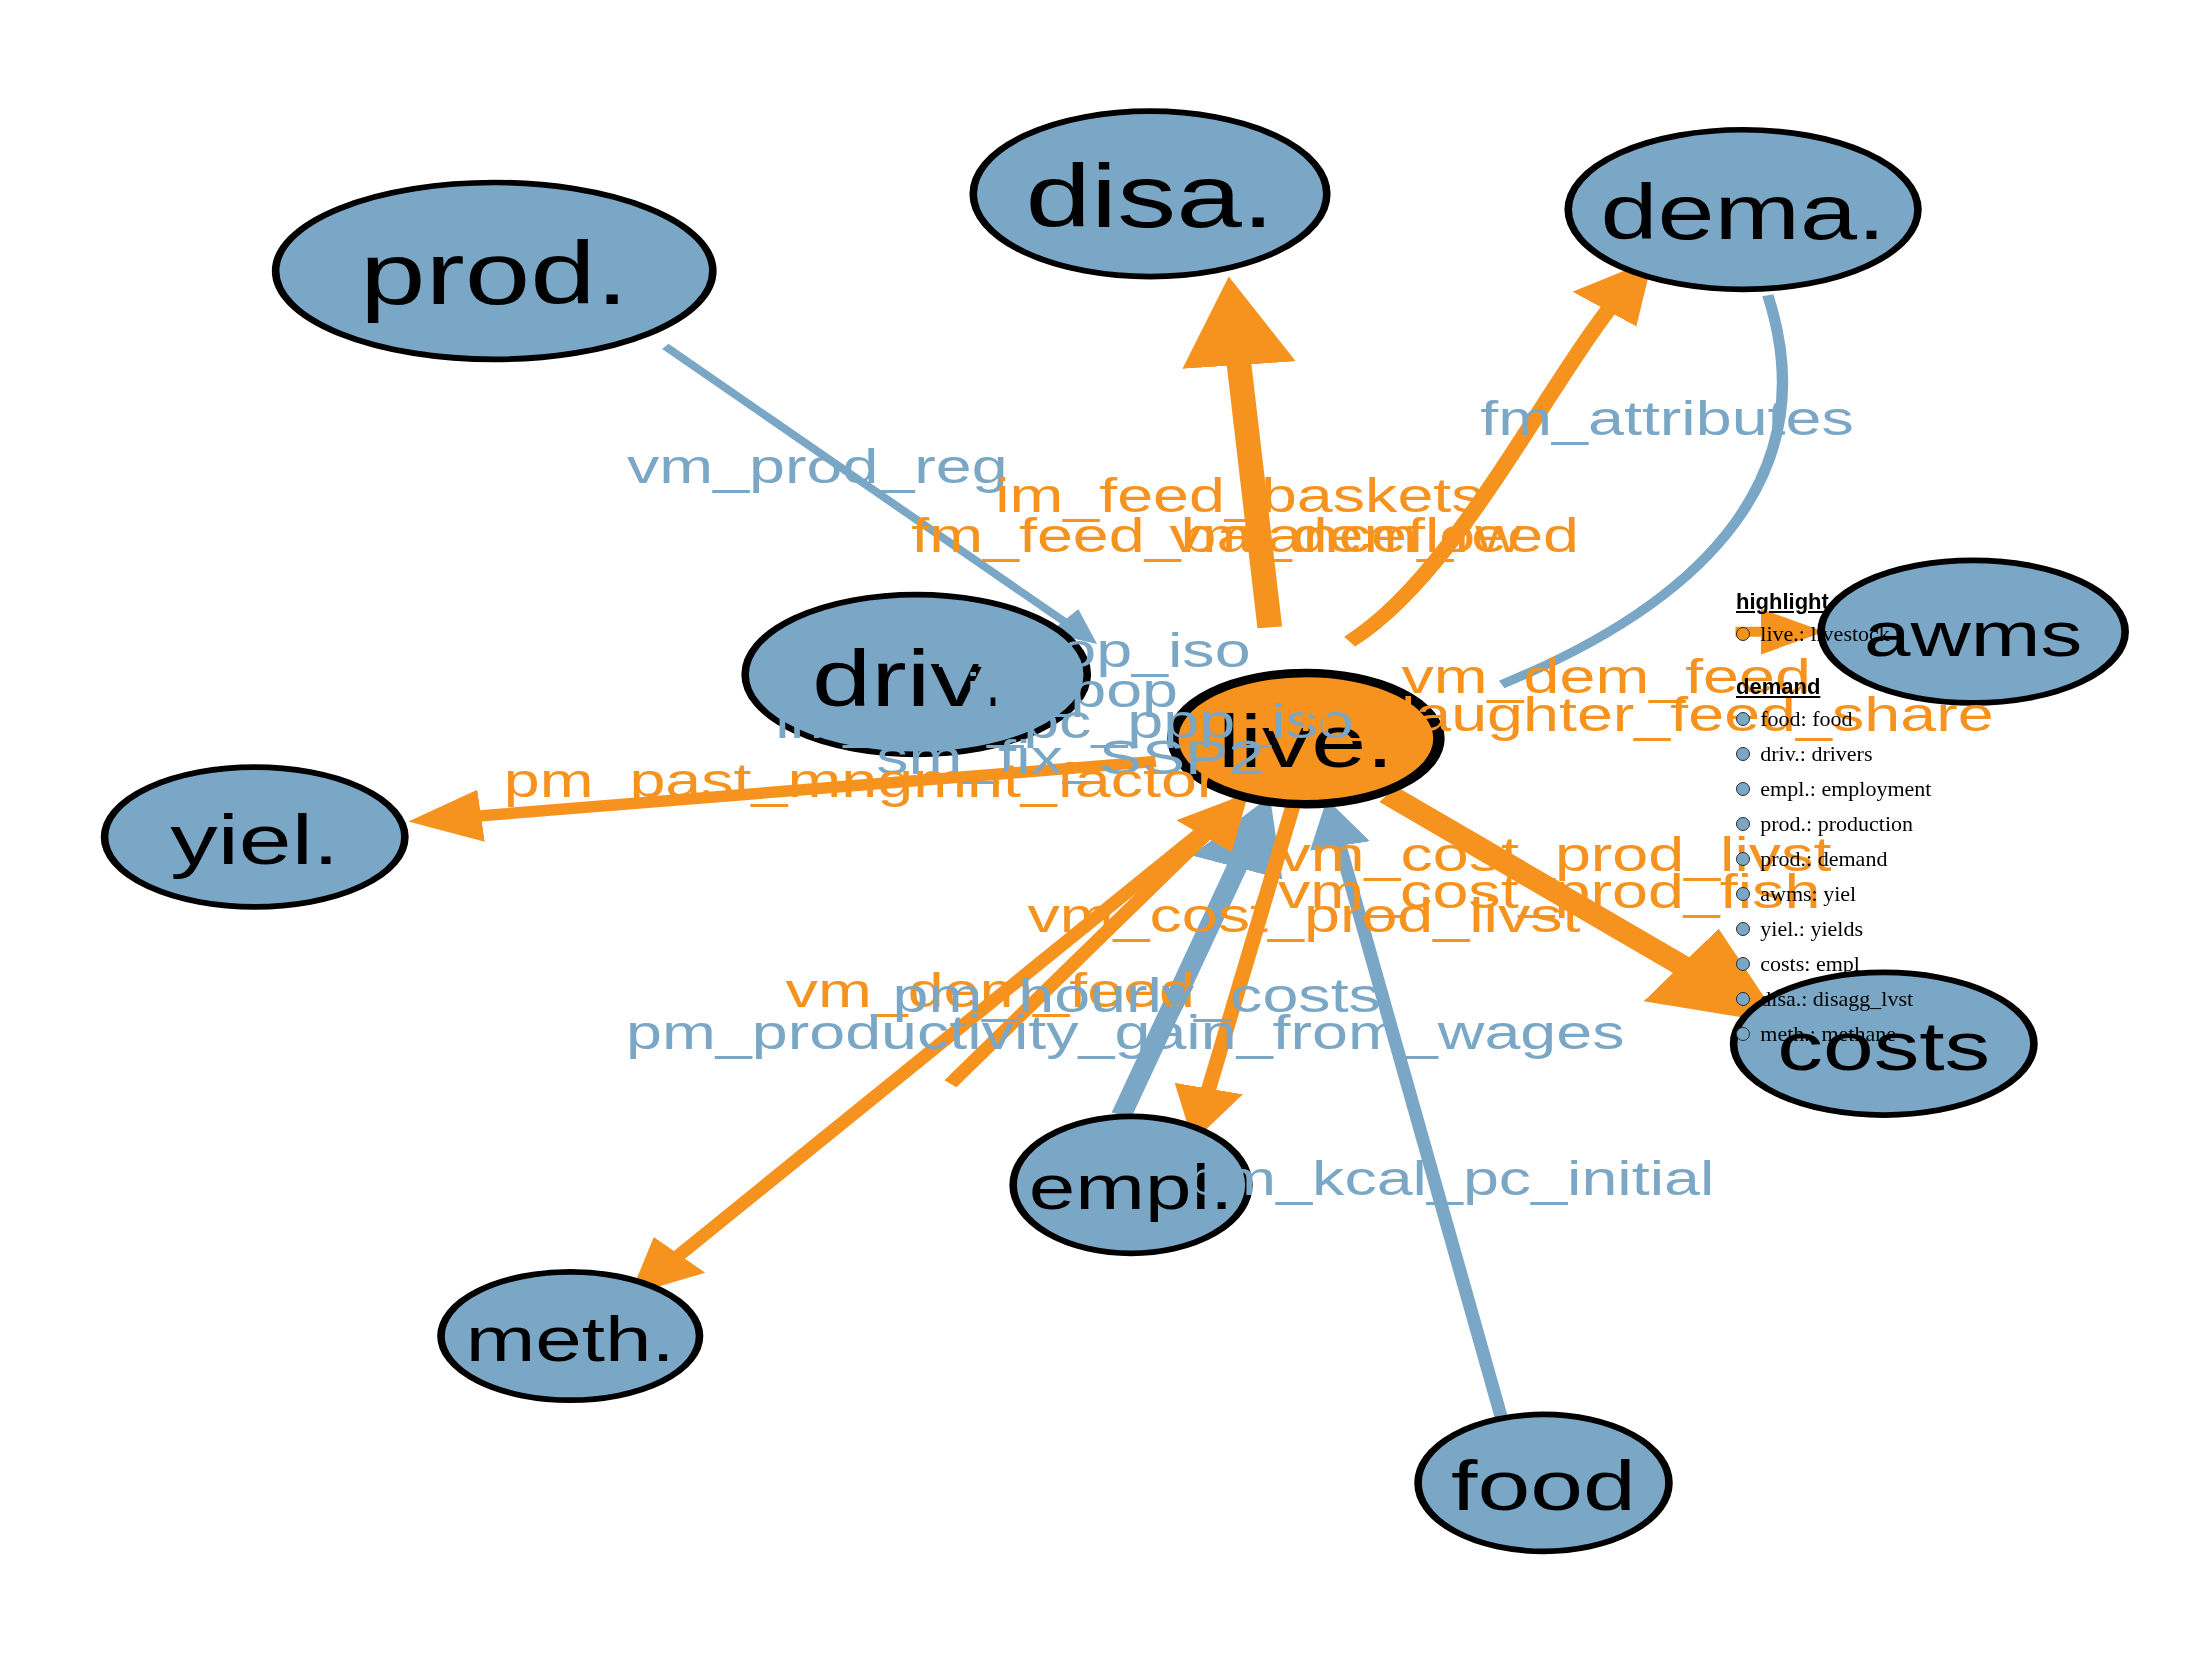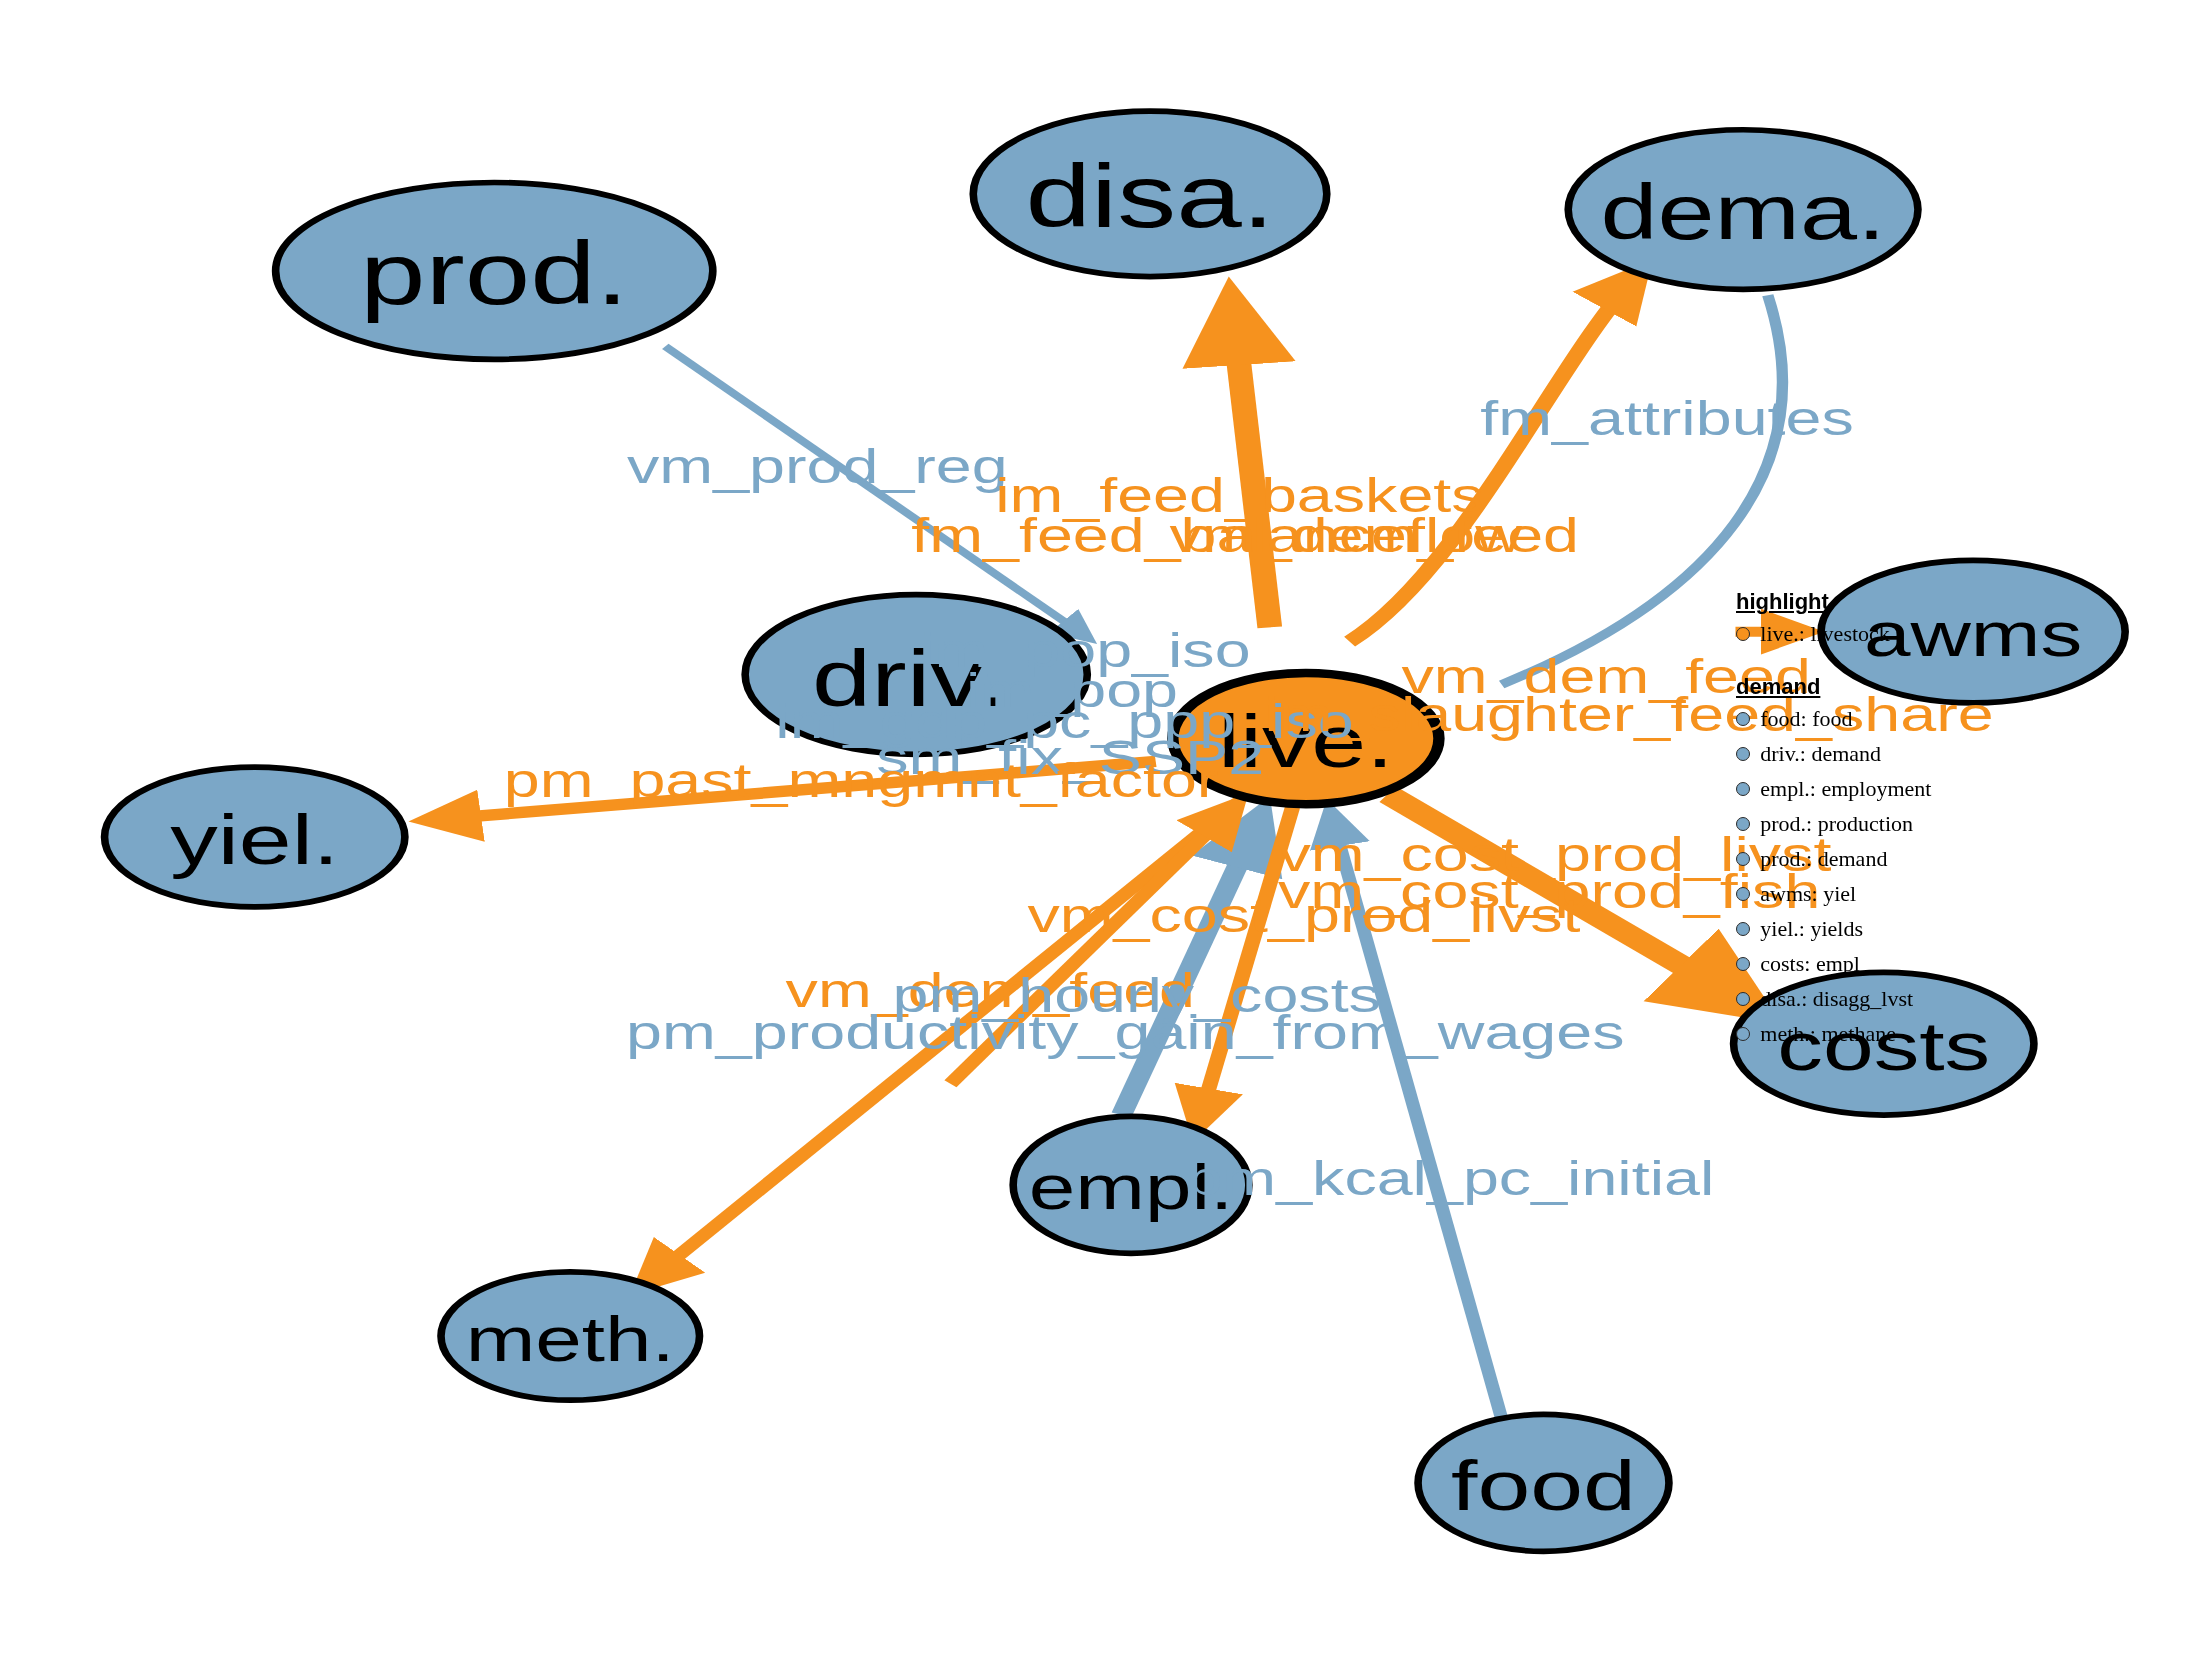--- a/index.html
+++ b/index.html
@@ -216,21 +216,21 @@
 
     <div class="legend-group">
       <div class="legend-title">demand</div>
 
       <div class="legend-row">
         <span class="legend-dot blue"></span>
         <span class="legend-text">food: food</span>
       </div>
       <div class="legend-row">
         <span class="legend-dot blue"></span>
-        <span class="legend-text">driv.: demand</span>
+        <span class="legend-text">driv.: drivers</span>
       </div>
       <div class="legend-row">
         <span class="legend-dot blue"></span>
         <span class="legend-text">empl.: employment</span>
       </div>
       <div class="legend-row">
         <span class="legend-dot blue"></span>
         <span class="legend-text">prod.: production</span>
       </div>
       <div class="legend-row">

